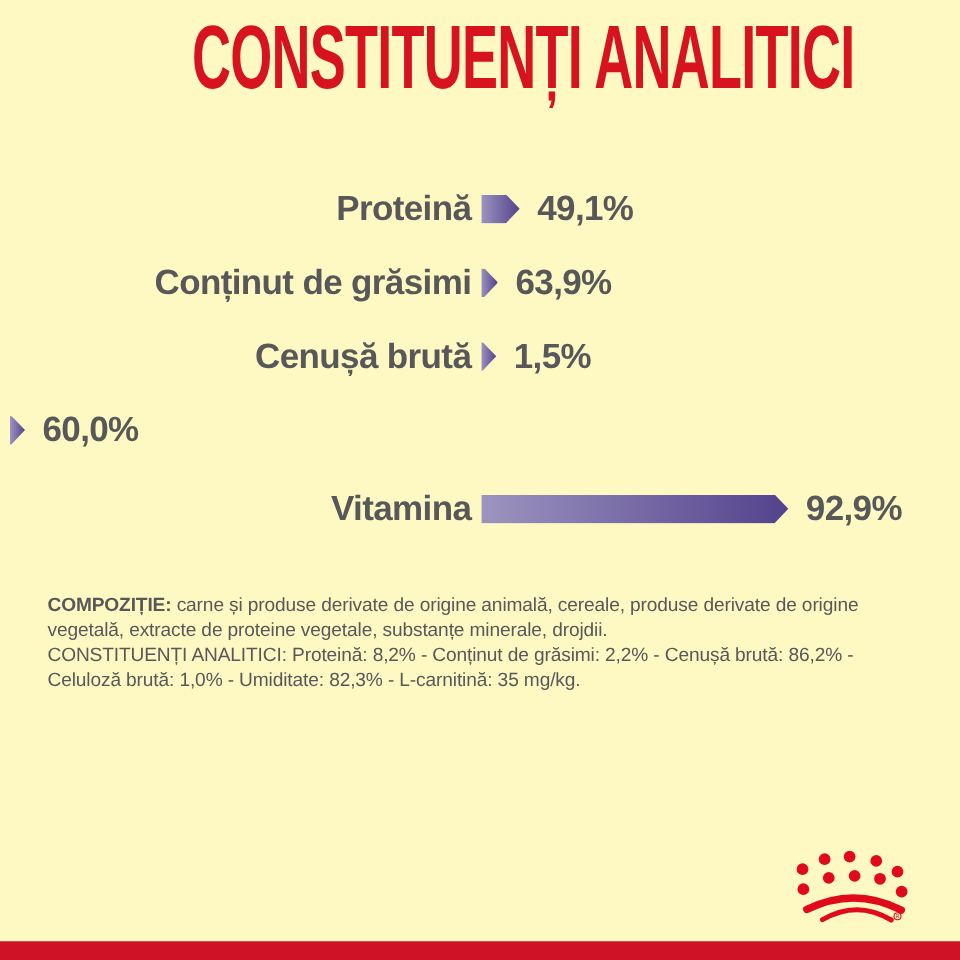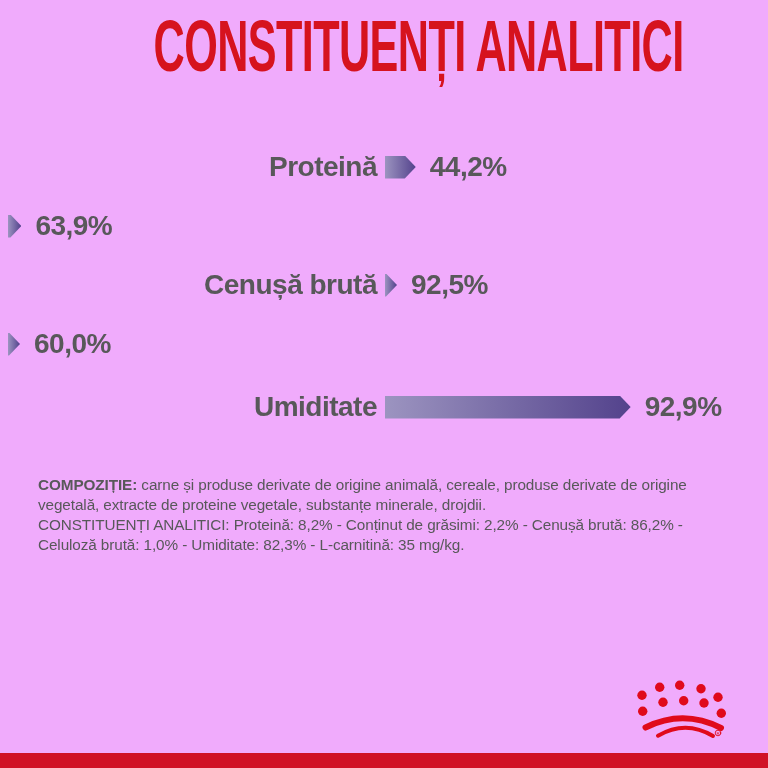--- a/index.html
+++ b/index.html
@@ -1,17 +1,17 @@
 <!DOCTYPE html>
 <html><head>
 <meta charset="utf-8">
 <style>
   html,body { margin:0; padding:0; background:#fff; }
   .page {
-    position:relative; width:768px; height:768px; background:#f0abfc;
+    position:relative; width:768px; height:768px; background:#fef9c3;
     overflow:hidden; font-family:"Liberation Sans","DejaVu Sans",sans-serif;
   }
   .title {
     position:absolute; top:10px; left:0; width:768px; margin:0;
     text-align:center; font-size:72px; font-weight:bold; line-height:1;
     color:#D6131E; letter-spacing:-1px; white-space:nowrap;
     transform:scaleX(.60); transform-origin:50% 0;
   }
   .chart { position:absolute; top:147px; left:0; width:768px; display:flex; flex-direction:column; gap:19px; }
   .crow { display:flex; align-items:center; height:40px; }
@@ -39,37 +39,38 @@
 <body>
 
 <div class="page">
 
   <h1 class="title">CONSTITUENȚI ANALITICI</h1>
 
   <div class="chart">
     <div class="crow">
       <span class="clabel">Proteină</span>
       <span class="cbar" style="width: 30.78px;"></span>
-      <span class="cval">44,2%</span>
+      <span class="cval">49,1%</span>
     </div>
     <div class="crow">
+      <span class="clabel">Conținut de grăsimi</span>
       <span class="cbar" style="width: 13.38px;"></span>
       <span class="cval">63,9%</span>
     </div>
     <div class="crow">
       <span class="clabel">Cenușă brută</span>
       <span class="cbar" style="width: 12px;"></span>
-      <span class="cval">92,5%</span>
+      <span class="cval">1,5%</span>
     </div>
     <div class="crow">
       <span class="cbar" style="width: 12px;"></span>
       <span class="cval">60,0%</span>
     </div>
     <div class="crow">
-      <span class="clabel">Umiditate</span>
+      <span class="clabel">Vitamina</span>
       <span class="cbar" style="width: 245.67px;"></span>
       <span class="cval">92,9%</span>
     </div>
   </div>
 
   <div class="footer">
     <p><strong>COMPOZIȚIE:</strong> <span>carne și produse derivate de origine animală, cereale, produse derivate de origine vegetală, extracte de proteine vegetale, substanțe minerale, drojdii.</span></p>
     <p><span>CONSTITUENȚI ANALITICI: Proteină: 8,2% - Conținut de grăsimi: 2,2% - Cenușă brută: 86,2% - Celuloză brută: 1,0% - Umiditate: 82,3% - L-carnitină: 35 mg/kg.</span></p>
   </div>
 

